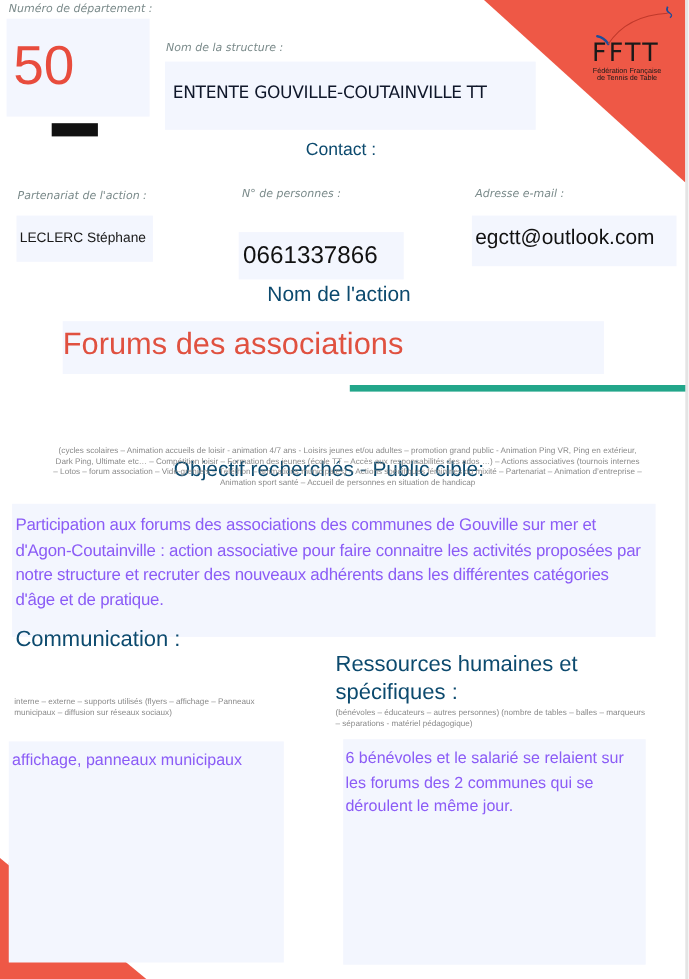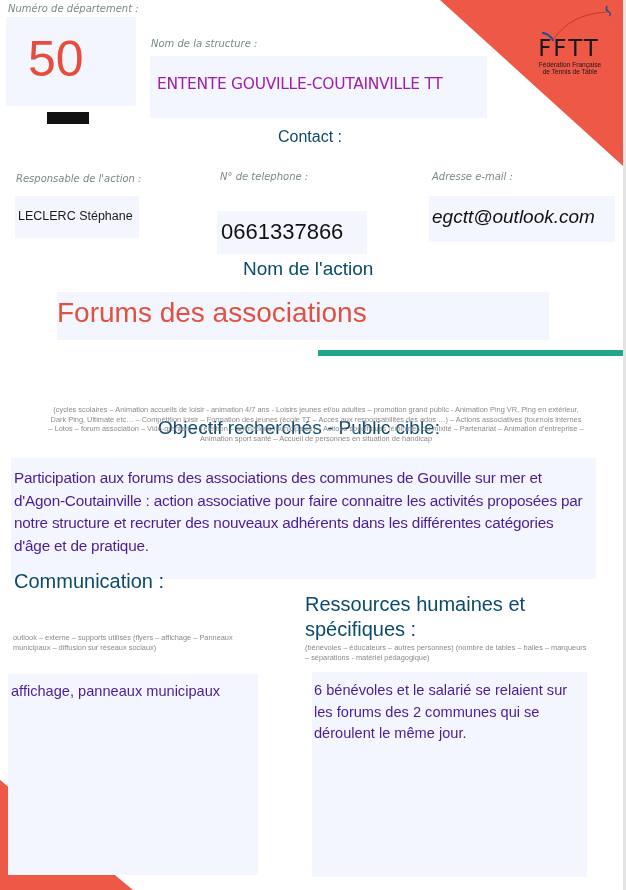--- a/index.html
+++ b/index.html
@@ -3,21 +3,21 @@
 <meta charset="utf-8">
 <style>
   * { box-sizing: border-box; margin: 0; padding: 0; }
   html, body { width: 626px; height: 890px; overflow: hidden; background: #ffffff; }
   body { position: relative; font-family: "Liberation Sans", sans-serif; }
   .abs { position: absolute; }
   .box { background: #f3f6fe; position: absolute; }
   .lbl { position: absolute; font-family: "DejaVu Sans", sans-serif; font-style: italic; font-size: 10px; color: #7a8a8a; white-space: nowrap; }
   .heading { position: absolute; color: #0c4a6e; font-family: "Liberation Sans", sans-serif; white-space: nowrap; }
   .hint { position: absolute; color: #8a8a8a; font-family: "Liberation Sans", sans-serif; font-size: 7.4px; line-height: 9.6px; }
-  .bodytext { color: #4c1d95; font-family: "Liberation Sans", sans-serif; }
+  .bodytext { color: #8b5cf6; font-family: "Liberation Sans", sans-serif; }
   .right-strip { position: absolute; right: 0; top: 0; width: 3px; height: 890px; background: #e4e4e4; }
 </style>
 </head>
 <body>
 
 <svg class="abs" style="left:0;top:0" width="626" height="890" viewBox="0 0 626 890">
   <polygon points="440,0 623,0 623,166" fill="#ee5846"></polygon>
   <polygon points="0,780 0,890 133,890" fill="#ee5846"></polygon>
   <polygon points="8,784 8,874 117,874" fill="#e8837e"></polygon>
 </svg>
@@ -30,60 +30,60 @@
     <path d="M92 6 Q 90 10 94 12" stroke="#1d4d9a" stroke-width="1.6" fill="none"></path>
     <path d="M94 12 Q 97 14 94 16" stroke="#1d4d9a" stroke-width="1.2" fill="none"></path>
   </svg>
   <div style="position:absolute;left:7px;top:38px;width:94px;text-align:center;font-family:'DejaVu Sans',sans-serif;font-size:23px;letter-spacing:2px;color:#1a1a1a;line-height:20px;">FFTT</div>
   <div style="position:absolute;left:10px;top:61px;width:90px;text-align:center;font-size:6.6px;color:#1a1a1a;white-space:nowrap;">Fédération Française</div>
   <div style="position:absolute;left:10px;top:68px;width:90px;text-align:center;font-size:6.6px;color:#1a1a1a;white-space:nowrap;">de Tennis de Table</div>
 </div>
 
 <div class="lbl" style="left:8px;top:3px;">Numéro de département :</div>
 <div class="box" style="left:6px;top:17px;width:130px;height:89px;">
-  <div style="position:absolute;left:6px;top:14px;font-size:50px;color:#e84c3d;line-height:56px;margin-left:16px;">50</div>
+  <div style="position:absolute;left:6px;top:14px;font-size:50px;color:#e84c3d;line-height:56px;">50</div>
 </div>
 <div class="abs" style="left:47px;top:112px;width:42px;height:12px;background:#111;"></div>
 
 <div class="lbl" style="left:151px;top:38px;">Nom de la structure :</div>
 <div class="box" style="left:150px;top:56px;width:337px;height:62px;">
-  <div style="position:absolute;left:7px;top:19px;font-family:'DejaVu Sans',sans-serif;font-size:15.5px;color:#a21caf;white-space:nowrap;letter-spacing:-0.3px;">ENTENTE GOUVILLE-COUTAINVILLE TT</div>
+  <div style="position:absolute;left:7px;top:19px;font-family:'DejaVu Sans',sans-serif;font-size:15.5px;color:#0f172a;white-space:nowrap;letter-spacing:-0.3px;">ENTENTE GOUVILLE-COUTAINVILLE TT</div>
 </div>
 
 <div class="heading" style="left:278px;top:128px;font-size:16px;">Contact :</div>
 
-<div class="lbl" style="left:16px;top:173px;">Responsable de l'action :</div>
+<div class="lbl" style="left:16px;top:173px;">Partenariat de l'action :</div>
 <div class="box" style="left:15px;top:196px;width:124px;height:42px;">
   <div style="position:absolute;left:3px;top:13px;font-size:12.5px;color:#1a1a1a;white-space:nowrap;">LECLERC Stéphane</div>
 </div>
 
-<div class="lbl" style="left:220px;top:171px;">N° de telephone :</div>
+<div class="lbl" style="left:220px;top:171px;">N° de personnes :</div>
 <div class="box" style="left:217px;top:199px;width:150px;height:43px;margin-top:12px;">
   <div style="position:absolute;left:4px;top:8px;font-size:22px;color:#111;white-space:nowrap;">0661337866</div>
 </div>
 
 <div class="lbl" style="left:432px;top:171px;">Adresse e-mail :</div>
 <div class="box" style="left:429px;top:196px;width:186px;height:46px;">
-  <div style="position:absolute;left:3px;top:10px;font-size:19px;color:#111;white-space:nowrap;font-style:italic;">egctt@outlook.com</div>
+  <div style="position:absolute;left:3px;top:10px;font-size:19px;color:#111;white-space:nowrap;">egctt@outlook.com</div>
 </div>
 
 <div class="heading" style="left:243px;top:258px;font-size:19px;">Nom de l'action</div>
 <div class="box" style="left:57px;top:292px;width:492px;height:48px;">
   <div style="position:absolute;left:0;width:100%;top:5px;font-size:28px;color:#e05140;white-space:nowrap;">Forums des associations</div>
 </div>
 <div class="abs" style="left:318px;top:350px;width:305px;height:6px;background:#22a68a;"></div>
 
 <div class="heading" style="left:158px;top:369px;font-size:19px;margin-top:48px;">Objectif recherchés - Public cible:</div>
 <div class="hint" style="left:48px;top:405px;width:536px;text-align:center;">(cycles scolaires – Animation accueils de loisir - animation 4/7 ans - Loisirs jeunes et/ou adultes – promotion grand public - Animation  Ping VR,  Ping en extérieur, Dark Ping, Ultimate etc… – Compétition loisir – Formation des jeunes (école TT – Accès aux responsabilités des ados …) – Actions associatives (tournois internes – Lotos – forum association – Vide-greniers – Téléthon – animations municipales) – Actions spécifiques féminines ou mixité – Partenariat – Animation d’entreprise – Animation sport santé – Accueil de personnes en situation de handicap</div>
 <div class="box" style="left:11px;top:458px;width:585px;height:121px;">
   <div class="bodytext" style="position:absolute;left:3px;top:9px;width:578px;font-size:15.3px;line-height:22.5px;letter-spacing:-0.2px;">Participation aux forums des associations des communes de Gouville sur mer et d'Agon-Coutainville : action associative pour faire connaitre les activités proposées par notre structure et recruter des nouveaux adhérents dans les différentes catégories d'âge et de pratique.</div>
 </div>
 
 <div class="heading" style="left:14px;top:570px;font-size:20px;">Communication :</div>
-<div class="hint" style="left:13px;top:633px;width:225px;"> outlook – externe – supports utilisés (flyers – affichage – Panneaux municipaux – diffusion sur réseaux sociaux)</div>
+<div class="hint" style="left:13px;top:633px;width:225px;"> interne – externe – supports utilisés (flyers – affichage – Panneaux municipaux – diffusion sur réseaux sociaux)</div>
 <div class="box" style="left:8px;top:674px;width:250px;height:201px;">
   <div class="bodytext" style="position:absolute;left:3px;top:9px;font-size:14.6px;white-space:nowrap;text-align:right;">affichage, panneaux municipaux</div>
 </div>
 
 <div class="heading" style="left:305px;top:592px;width:270px;font-size:20px;line-height:25px;white-space:normal;">Ressources humaines et spécifiques :</div>
 <div class="hint" style="left:305px;top:643px;width:285px;">(bénévoles – éducateurs – autres personnes) (nombre de tables – balles – marqueurs – séparations - matériel pédagogique)</div>
 <div class="box" style="left:300px;top:672px;width:275px;height:205px;margin-left:12px;">
   <div class="bodytext" style="position:absolute;left:2px;top:8px;width:262px;font-size:14.6px;line-height:21.5px;">6 bénévoles et le salarié se relaient sur les forums des 2 communes qui se déroulent le même jour.</div>
 </div>
 

